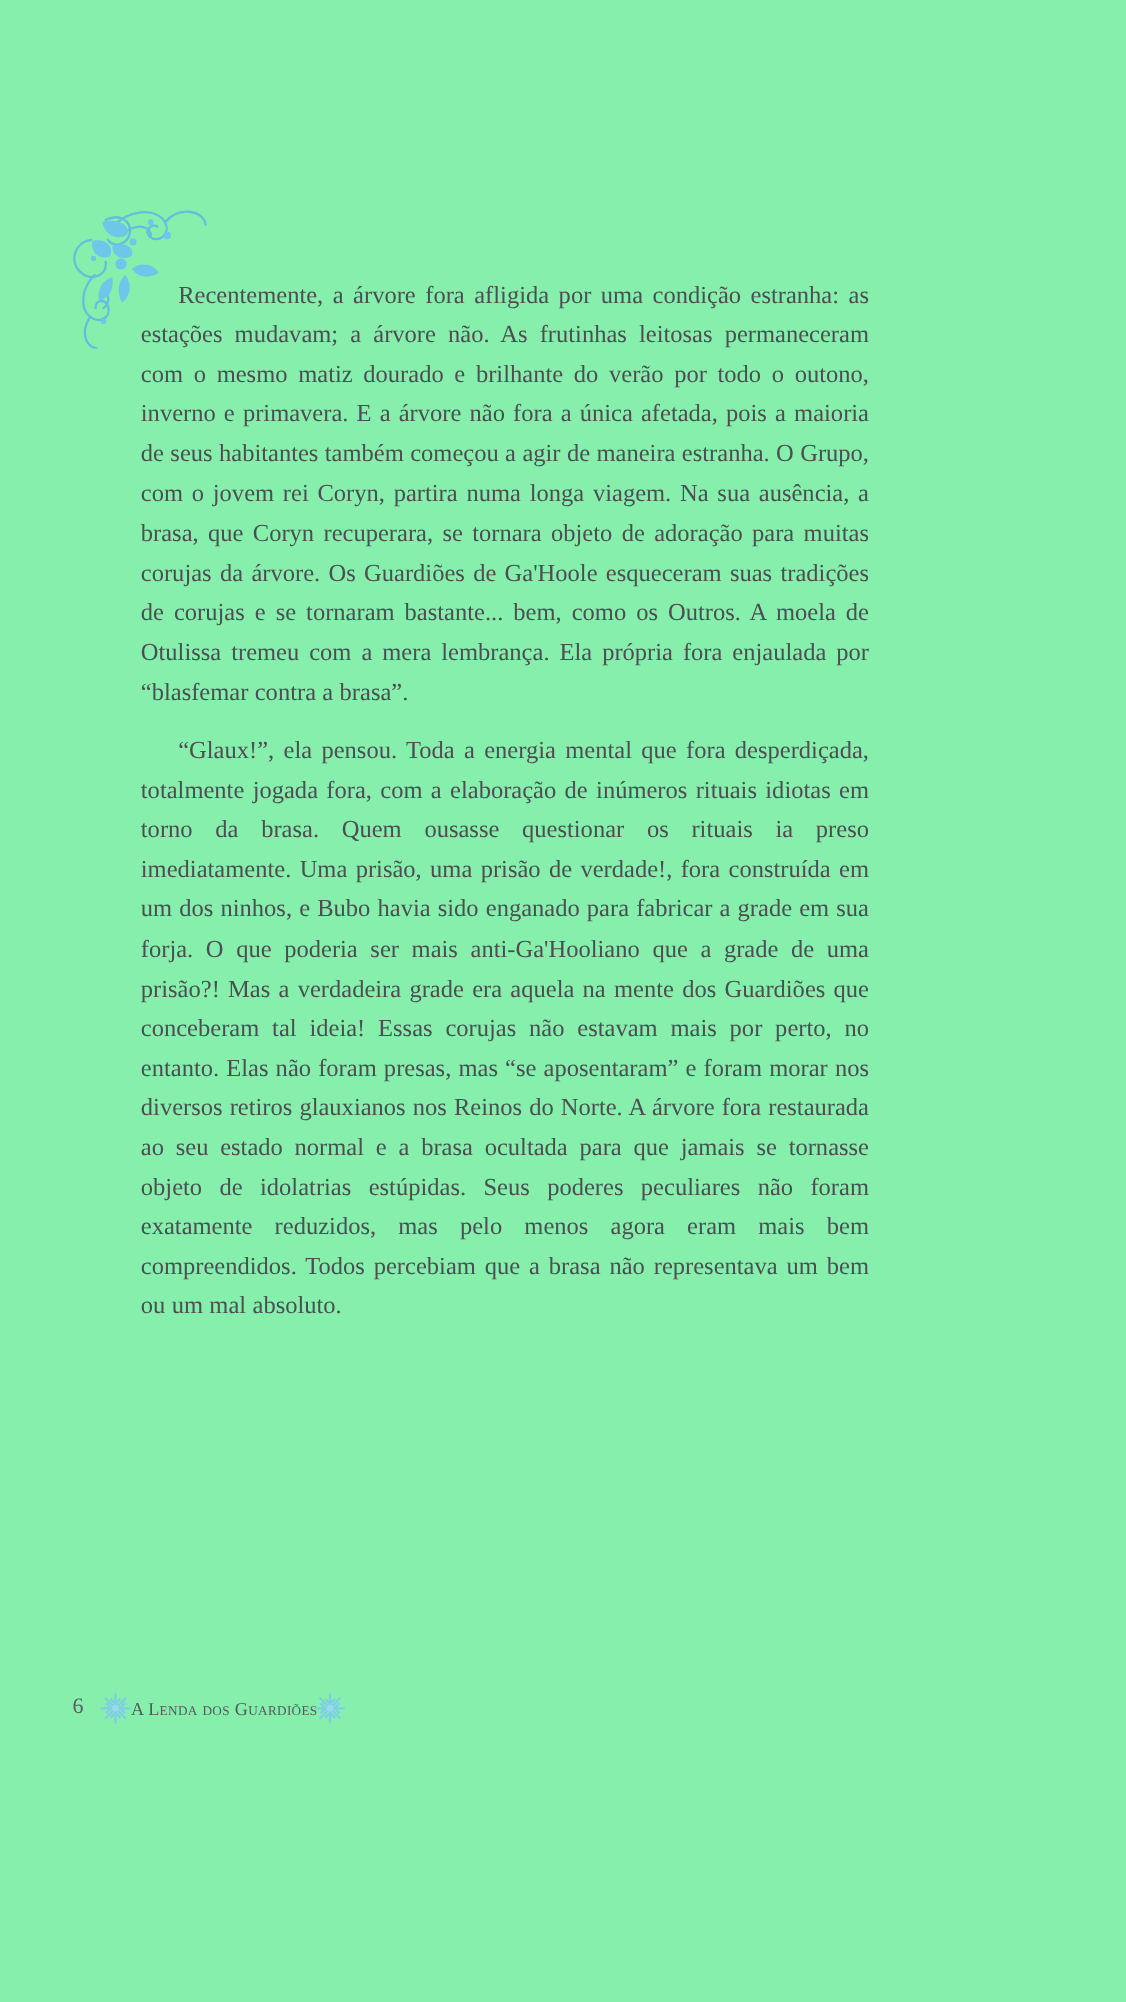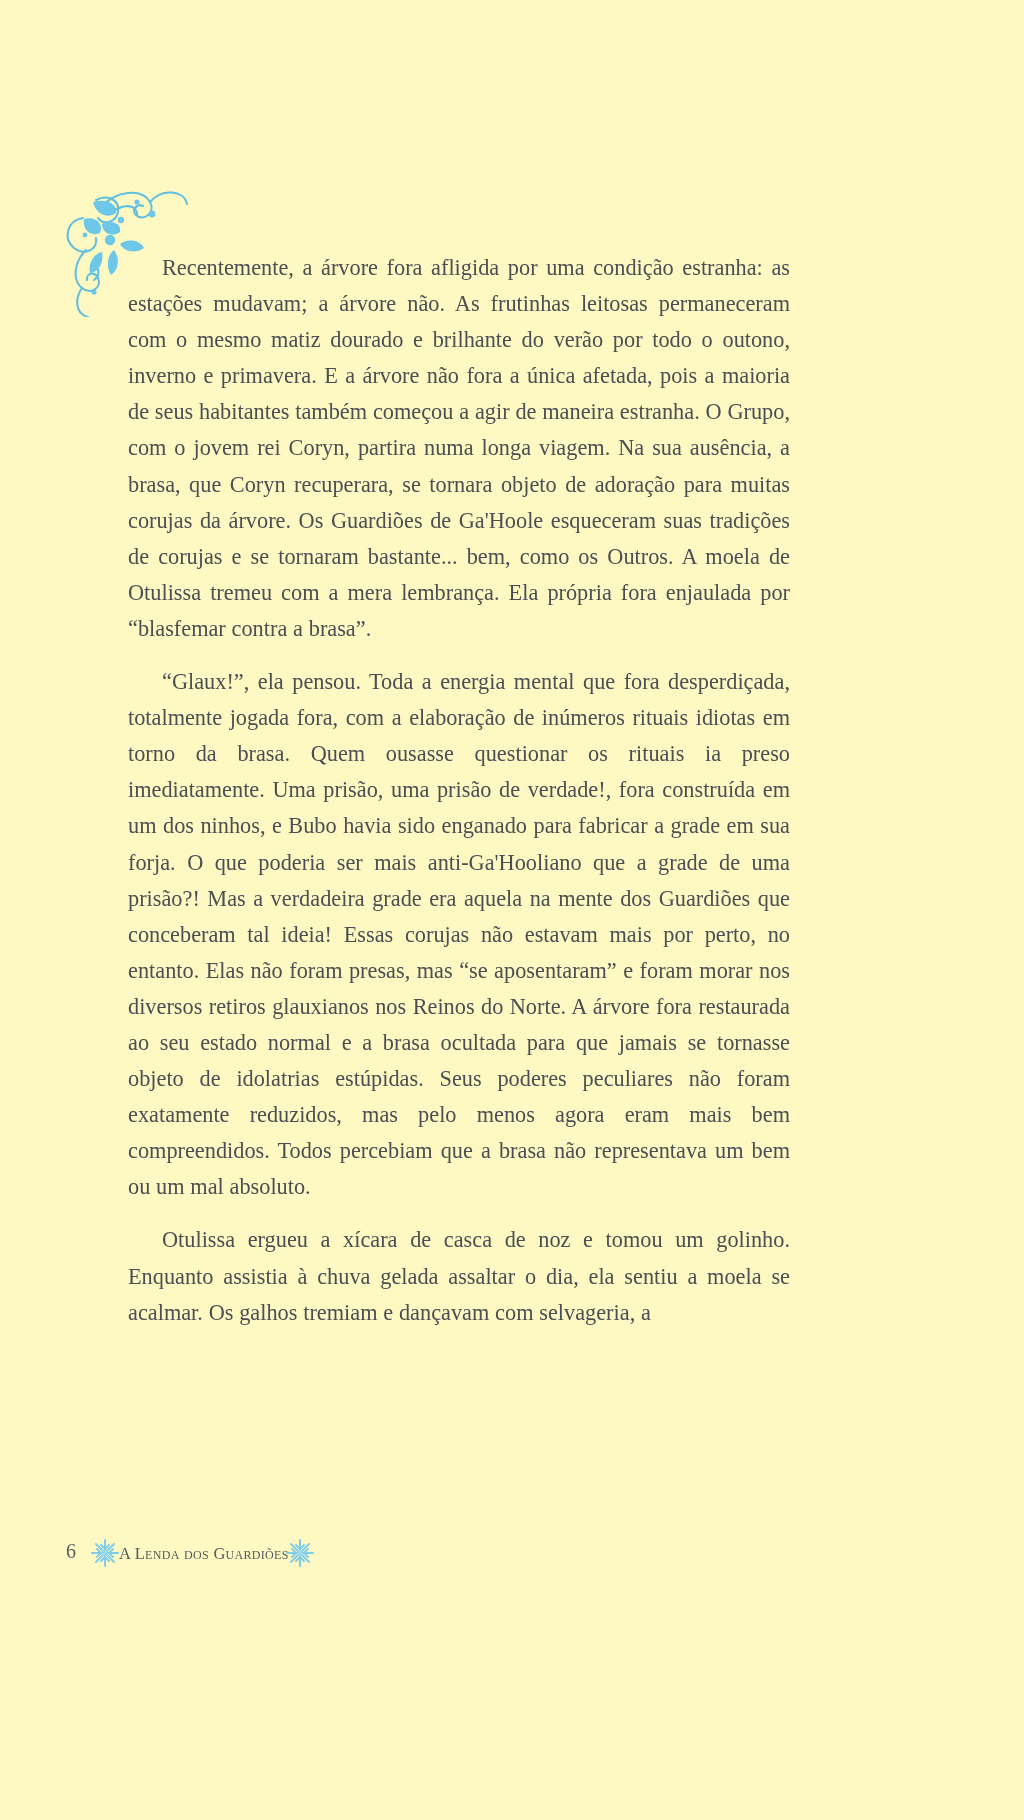--- a/index.html
+++ b/index.html
@@ -15,21 +15,21 @@
     overflow: hidden;
     font-family: "Liberation Serif", "DejaVu Serif", serif;
     color: #474a4d;
   }
 
   .page {
     position: absolute;
     left: 0; top: 0;
     width: 1024px;
     height: 1820px;
-    background: #fef9c3;
+    background: #86efac;
   }
 
   
   .ornament {
     position: absolute;
     left: 38px;
     top: 172px;
     width: 150px;
     height: 145px;
     pointer-events: none;
@@ -166,21 +166,20 @@
         <circle cx="99" cy="30" r="2.6"></circle>
         <circle cx="47" cy="63" r="2.4"></circle>
         <circle cx="56" cy="120" r="2.6"></circle>
       </g>
     </svg>
   </div>
 
   <div class="text-column">
     <p class="para">Recentemente, a árvore fora afligida por uma condição estranha: as estações mudavam; a árvore não. As frutinhas leitosas permaneceram com o mesmo matiz dourado e brilhante do verão por todo o outono, inverno e primavera. E a árvore não fora a única afetada, pois a maioria de seus habitantes também começou a agir de maneira estranha. O Grupo, com o jovem rei Coryn, partira numa longa viagem. Na sua ausência, a brasa, que Coryn recuperara, se tornara objeto de adoração para muitas corujas da árvore. Os Guardiões de Ga'Hoole esqueceram suas tradições de corujas e se tornaram bastante... bem, como os Outros. A moela de Otulissa tremeu com a mera lembrança. Ela própria fora enjaulada por “blasfemar contra a brasa”.</p>
     <p class="para">“Glaux!”, ela pensou. Toda a energia mental que fora desperdiçada, totalmente jogada fora, com a elaboração de inúmeros rituais idiotas em torno da brasa. Quem ousasse questionar os rituais ia preso imediatamente. Uma prisão, uma prisão de verdade!, fora construída em um dos ninhos, e Bubo havia sido enganado para fabricar a grade em sua forja. O que poderia ser mais anti-Ga'Hooliano que a grade de uma prisão?! Mas a verdadeira grade era aquela na mente dos Guardiões que conceberam tal ideia! Essas corujas não estavam mais por perto, no entanto. Elas não foram presas, mas “se aposentaram” e foram morar nos diversos retiros glauxianos nos Reinos do Norte. A árvore fora restaurada ao seu estado normal e a brasa ocultada para que jamais se tornasse objeto de idolatrias estúpidas. Seus poderes peculiares não foram exatamente reduzidos, mas pelo menos agora eram mais bem compreendidos. Todos percebiam que a brasa não representava um bem ou um mal absoluto.</p>
-    <p class="para">Otulissa ergueu a xícara de casca de noz e tomou um golinho. Enquanto assistia à chuva gelada assaltar o dia, ela sentiu a moela se acalmar. Os galhos tremiam e dançavam com selvageria, a</p>
   </div>
 
   <div class="footer">
 
     <span class="folio">6</span>
 
     <span class="flake-left">
       <svg viewBox="0 0 34 34" width="34" height="34" xmlns="http://www.w3.org/2000/svg">
         <g stroke="#7fcde9" stroke-width="2" stroke-linecap="round" fill="none">
           <line x1="17" y1="4" x2="17" y2="30"></line>

